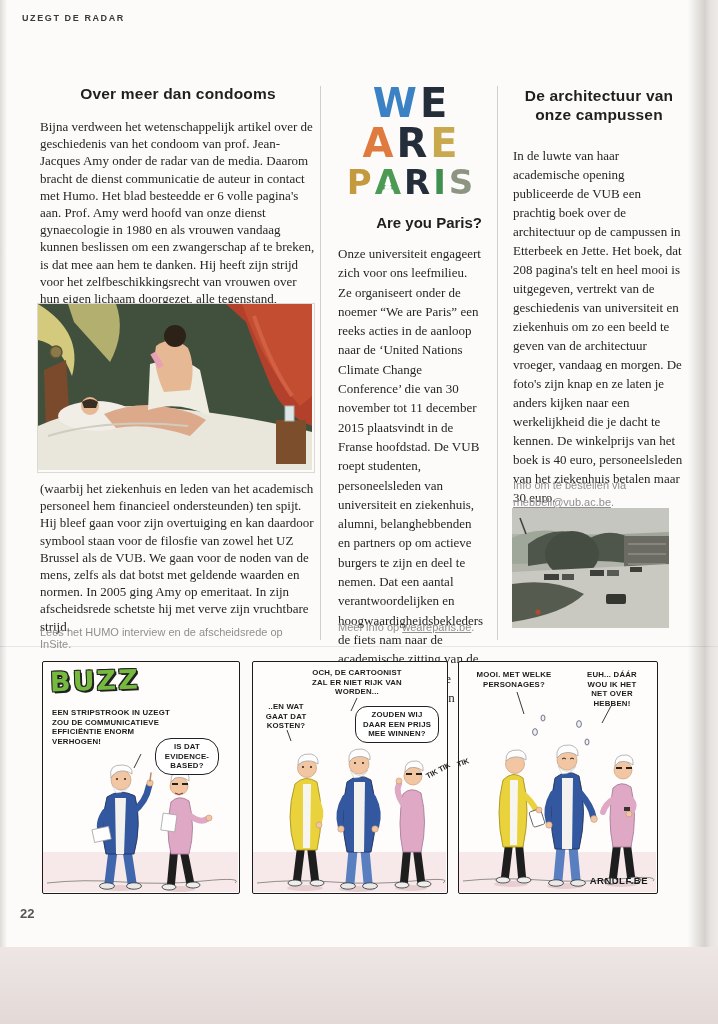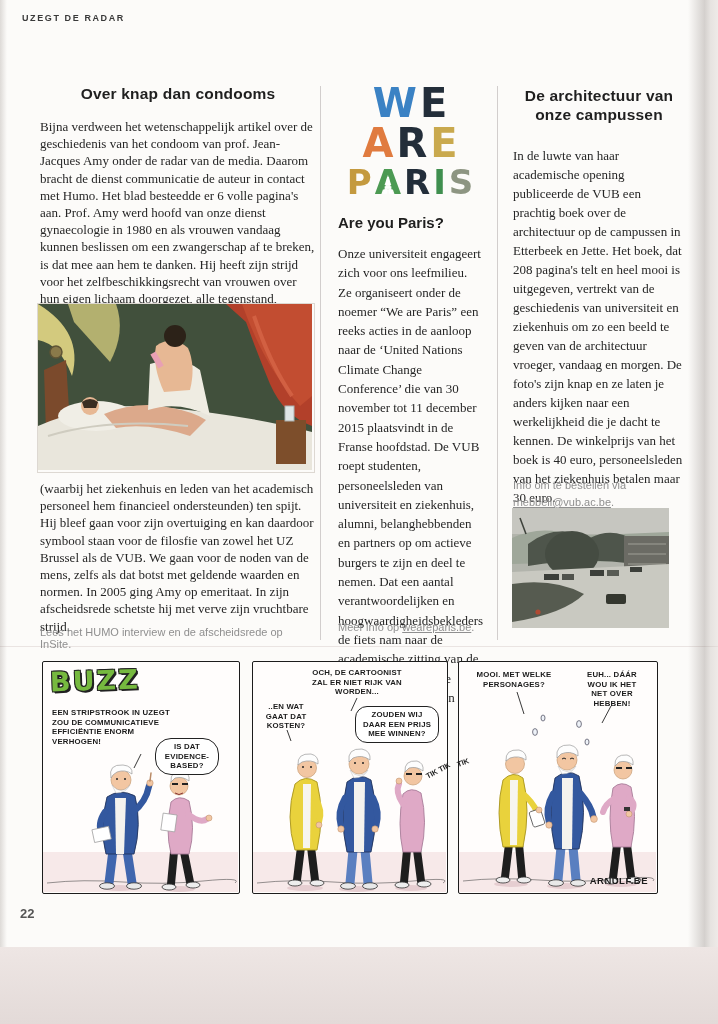--- a/index.html
+++ b/index.html
@@ -30,21 +30,21 @@
   .footnote{font-size:11px;color:#8f8f8f;font-family:"Liberation Sans",sans-serif;}
   .lfoot{position:absolute;left:0;top:531px;width:276px;}
   .footnote a{color:#8f8f8f;text-decoration:underline;}
 
   .logo{position:absolute;left:0;top:0;width:144px;text-align:center;}
   .logo-row{display:flex;justify-content:center;gap:3px;height:40px;align-items:flex-start;}
   .logo-row.r3{height:44px;}
   .logo-letter{position:relative;display:inline-block;font-family:"DejaVu Sans",sans-serif;font-weight:bold;font-size:40px;line-height:38px;}
   .r3 .logo-letter{font-size:34px;line-height:36px;}
   .tower{position:absolute;left:50%;bottom:5px;transform:translateX(-50%);}
-  .tagline{position:absolute;left:0;top:130px;width:144px;text-align:left;font-size:15px;font-weight:bold;color:#1f1f1f;}
+  .tagline{position:absolute;left:0;top:130px;width:144px;text-align:right;font-size:15px;font-weight:bold;color:#1f1f1f;}
   .mbody{position:absolute;left:0;top:160px;width:144px;font-size:13px;line-height:19.3px;margin:0;}
   .mfoot{position:absolute;left:0;top:526px;width:150px;}
 
   .rtitle{position:absolute;left:0;top:2px;width:178px;}
   .rbody{position:absolute;left:3px;top:62px;width:172px;font-size:13px;line-height:19px;margin:0;}
   .rfoot{position:absolute;left:3px;top:382px;width:172px;line-height:17px;}
   .rphoto{position:absolute;left:2px;top:424px;width:157px;height:120px;margin:0;}
 
   
   .panel{position:absolute;top:661px;height:233px;background:#fffdfc;border:1.5px solid #1c1c1c;border-radius:2px;box-sizing:border-box;}
@@ -61,21 +61,21 @@
 </head>
 <body>
 
 <div class="page">
   <div class="kicker">UZEGT DE RADAR</div>
   <div class="col-divider d1"></div>
   <div class="col-divider d2"></div>
   <div class="fold-line"></div>
 
   <section class="col-left">
-    <h2>Over knap dan condooms</h2>
+    <h2>Over meer dan condooms</h2>
     <p class="serif lp1">Bijna verdween het wetenschappelijk artikel over de geschiedenis van het condoom van prof. Jean-Jacques Amy onder de radar van de media. Daarom bracht de dienst communicatie de auteur in contact met Humo. Het blad besteedde er 6 volle pagina's aan. Prof. Amy werd hoofd van onze dienst gynaecologie in 1980 en als vrouwen vandaag kunnen beslissen om een zwangerschap af te breken, is dat mee aan hem te danken. Hij heeft zijn strijd voor het zelfbeschikkingsrecht van vrouwen over hun eigen lichaam doorgezet, alle tegenstand, intimidatie en dure juridische processen</p>
     <figure class="lfig">
       <svg width="274" height="166" viewBox="0 0 274 166">
         <rect width="274" height="166" fill="#41503c"></rect>
         <path d="M0,0 Q46,28 34,72 Q22,40 0,36 Z" fill="#d3ca7e"></path>
         <path d="M30,0 L78,0 Q88,28 72,58 L36,18 Z" fill="#c8c178" opacity="0.85"></path>
         <path d="M188,0 L274,0 L274,122 Q246,112 232,80 Q218,46 208,18 Z" fill="#b2402a"></path>
         <path d="M204,0 Q226,62 262,102 L274,92 L274,0 Z" fill="#c24d31"></path>
         <path d="M216,12 Q232,60 254,92" stroke="#d8684a" stroke-width="4" fill="none" opacity="0.7"></path>
         <path d="M6,66 L28,56 L32,122 L8,130 Z" fill="#7b4a2c"></path>

